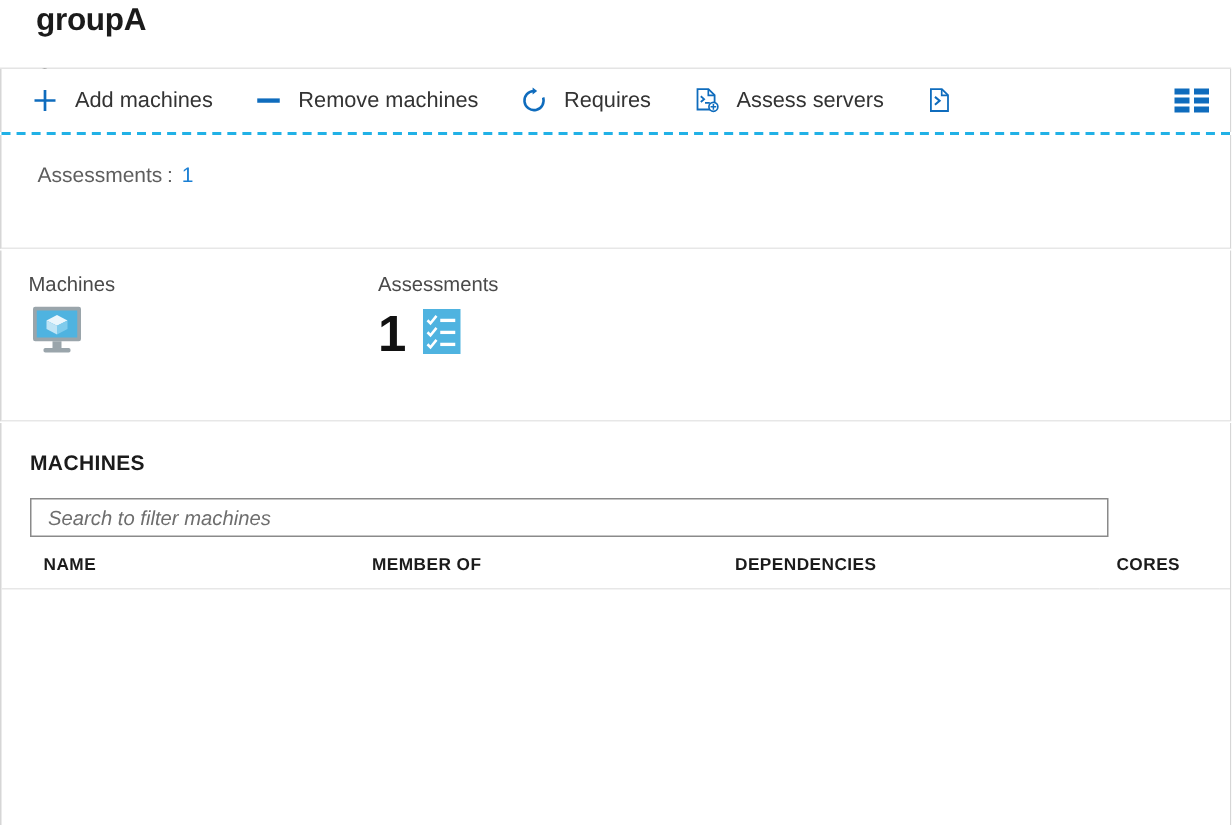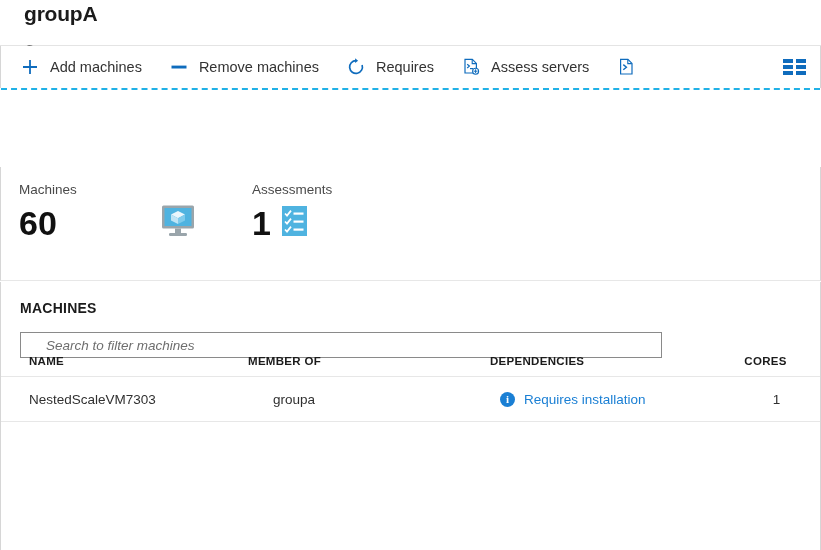--- a/index.html
+++ b/index.html
@@ -179,39 +179,39 @@
     position: absolute;
     left: 19px; top: 18px;
     font-size: 14px;
     font-weight: bold;
     color: #1b1b1b;
     letter-spacing: 0.25px;
   }
   .search-box {
     position: absolute;
     left: 19px; top: 50px;
-    width: 642px;
+    width: 719px;
     height: 26px;
     border: 1px solid #8a8a8a;
     background: #ffffff;
     box-sizing: border-box;
     font-family: "Liberation Sans", sans-serif;
     font-size: 13.5px;
     color: #a21caf;
-    padding: 0 25px;
+    padding: 0 11px;
     outline: none;
   }
   .search-box::placeholder {
     color: #6e6e6e;
     font-style: italic;
   }
 
   table.machines {
     position: absolute;
-    left: 0; top: 73px;
+    left: 0; top: 89px;
     width: 819px;
     border-collapse: collapse;
     table-layout: fixed;
   }
   table.machines th {
     font-size: 11.5px;
     font-weight: bold;
     color: #1b1b1b;
     letter-spacing: 0.3px;
     text-align: left;
@@ -336,27 +336,31 @@
         <i></i>
           <i></i>
         <i></i>
           <i></i>
       </div>
     </div>
   </div>
 
   <div class="dashed-sep"></div>
 
+  <div class="facet-row">
+    <div class="facet">
+      <span>Assessments</span><span class="facet-colon">:</span><span class="facet-value">1</span>
+    </div>
+  </div>
 
   <div class="stats">
 
     <div class="tile tile-machines">
       <div class="tile-label">Machines</div>
       <div class="tile-body">
-        <div class="tile-value">60</div>
         <span>
           <svg width="38" height="34" viewBox="0 0 38 34">
             <rect x="3" y="1.5" width="32" height="23" rx="1.5" fill="#9aa5ab"></rect>
             <rect x="5.5" y="4" width="27" height="18" fill="#4fb3e0"></rect>
             <rect x="16" y="24.5" width="6" height="5" fill="#9aa5ab"></rect>
             <rect x="10" y="29" width="18" height="3" rx="1.2" fill="#9aa5ab"></rect>
             <path d="M19 7 L26 10.6 L19 14.2 L12 10.6 Z" fill="#eaf6fc"></path>
             <path d="M12 10.6 L19 14.2 L19 20 L12 16.4 Z" fill="#bfe4f5"></path>
             <path d="M26 10.6 L19 14.2 L19 20 L26 16.4 Z" fill="#7fcbec"></path>
           </svg>
@@ -398,31 +402,20 @@
       <thead>
         <tr>
           <th class="col-name">NAME</th>
           <th class="col-member">MEMBER OF</th>
           <th class="col-dep">DEPENDENCIES</th>
           <th class="col-cores">CORES</th>
         </tr>
       </thead>
       <tbody>
 
-        <tr>
-          <td class="cell-name">NestedScaleVM7303</td>
-          <td class="cell-member">groupa</td>
-          <td class="cell-dep">
-            <span class="dep-cell">
-              <span class="info-icon">i</span>
-              <span class="dep-link">Requires installation</span>
-            </span>
-          </td>
-          <td class="cell-cores">1</td>
-        </tr>
 
 
 
       </tbody>
     </table>
   </div>
 
 </div>
 
 </body></html>

